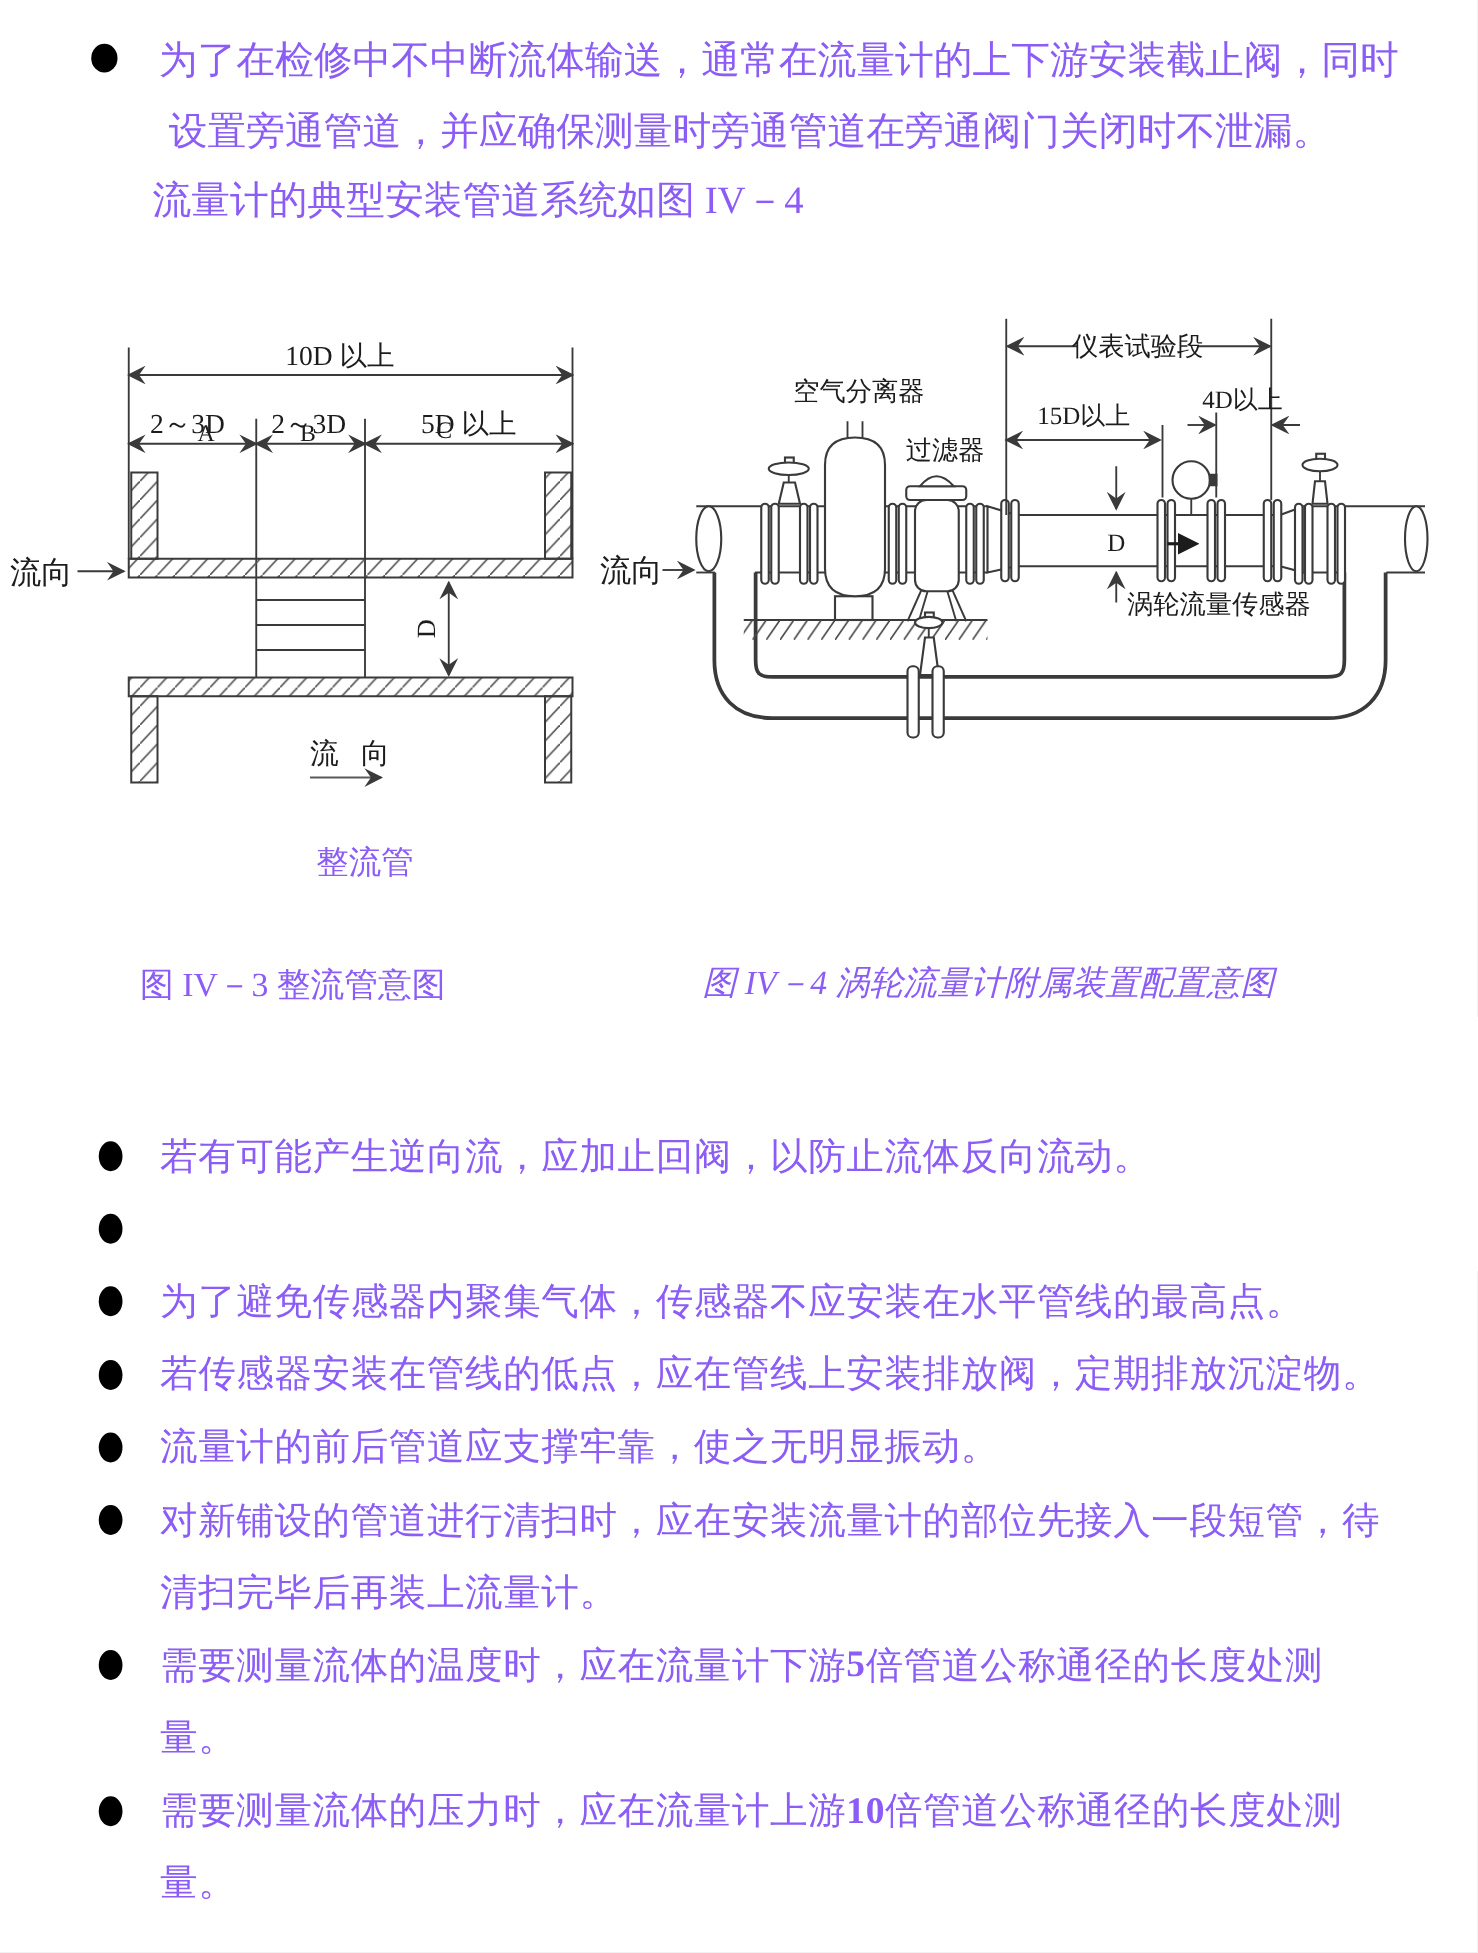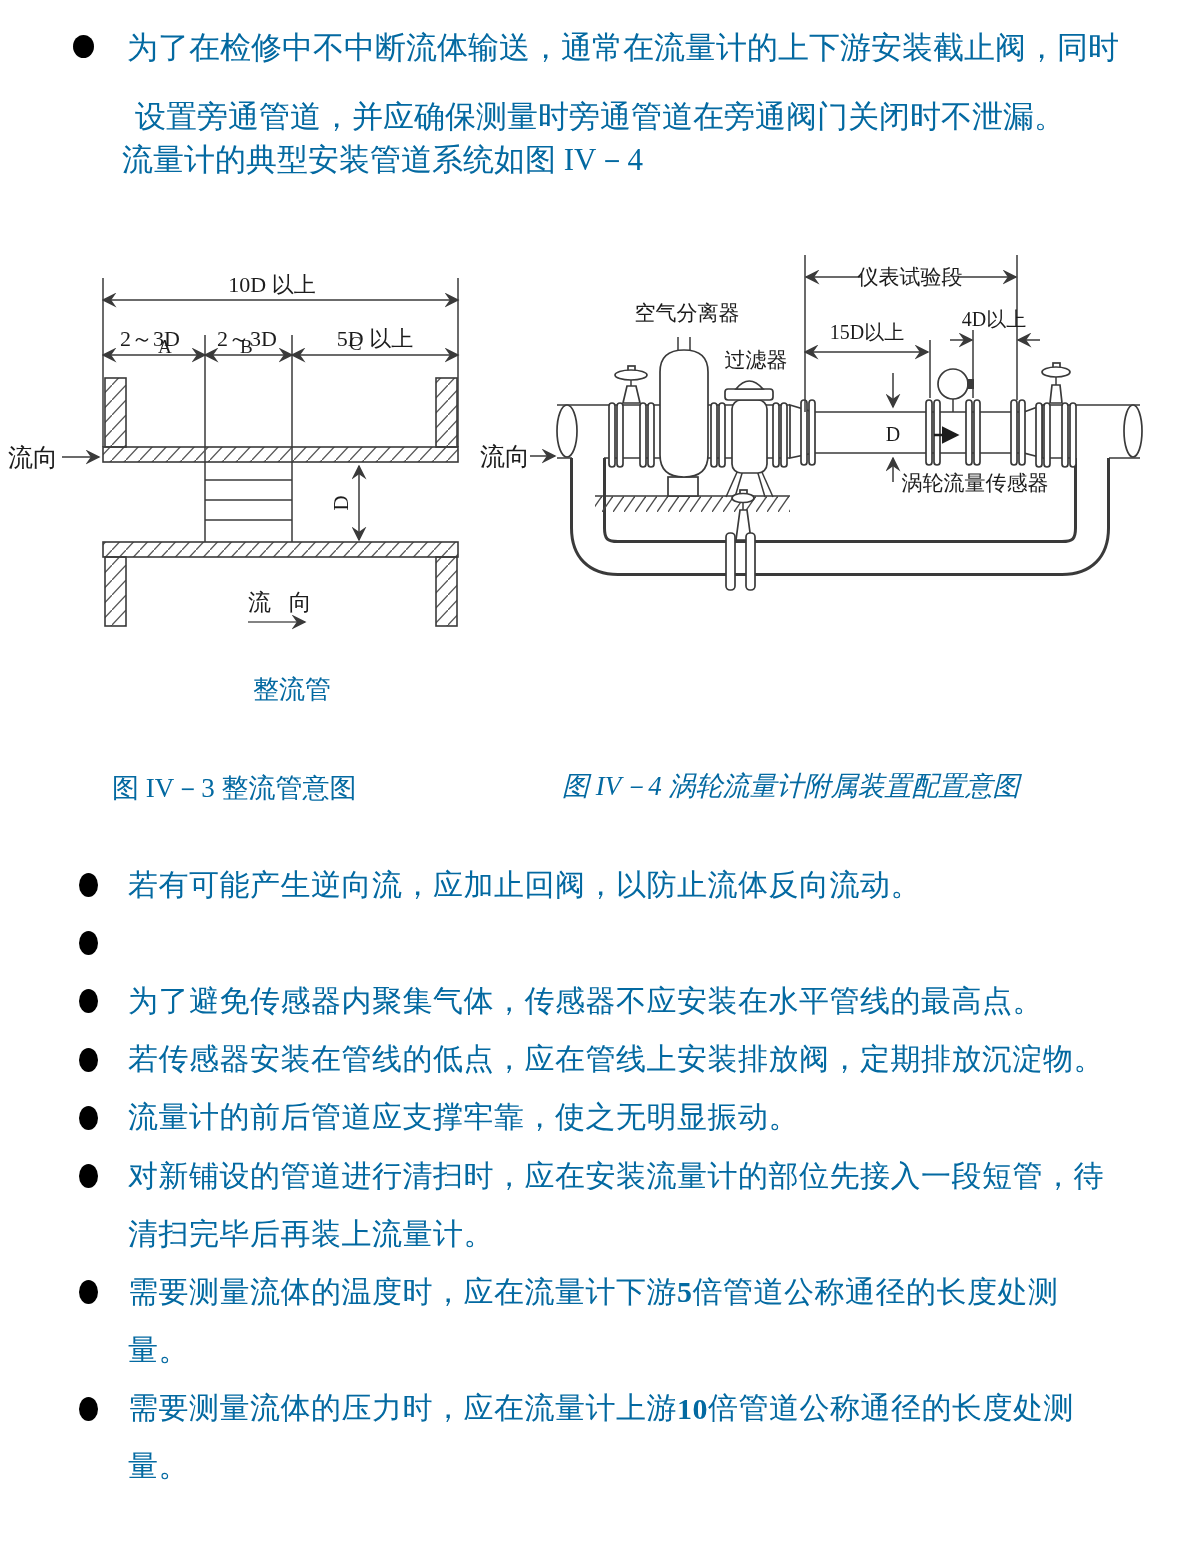--- a/index.html
+++ b/index.html
@@ -1,41 +1,41 @@
 <!DOCTYPE html>
 <html><head>
 <meta charset="utf-8">
 <style>
   html,body{margin:0;padding:0;background:#e8e8e8;}
   .page{position:relative;width:1182px;height:1562px;background:#ffffff;overflow:hidden;
-        font-family:"Liberation Serif","DejaVu Serif",serif;color:#0369a1;}
+        font-family:"Liberation Serif","DejaVu Serif",serif;color:#8b5cf6;}
   .intro-line{position:absolute;font-size:31px;line-height:35px;white-space:nowrap;}
   .round-bullet{position:absolute;width:21px;height:23px;background:#000;border-radius:50%;}
   .fig-label{position:absolute;font-size:26px;white-space:nowrap;}
   .fig-caption{position:absolute;font-size:27px;white-space:nowrap;margin-top:40px;}
-  .list{position:absolute;left:0;top:856px;width:956px;}
+  .list{position:absolute;left:0;top:896px;width:956px;}
   .list-row{position:relative;height:58.2px;display:flex;align-items:center;
             padding-left:128px;font-size:30px;white-space:nowrap;letter-spacing:0.5px;}
   .list-row .bullet{position:absolute;left:79px;top:50%;transform:translateY(-50%);
             width:19px;height:24px;background:#000;border-radius:50%;}
   .list-row b{font-weight:bold;}
   svg{position:absolute;overflow:visible;}
   svg text{font-family:"Liberation Serif","DejaVu Serif",serif;fill:#1c1c1c;}
   .dimtxt{font-size:22px;}
   .thin{stroke:#3a3a3a;stroke-width:1.5;fill:none;}
   .shape{stroke:#3a3a3a;stroke-width:1.7;fill:#ffffff;}
 </style>
 </head>
 <body>
 
 <div class="page">
 
   <div class="round-bullet" style="left:73px;top:35px;"></div>
   <div class="intro-line" style="left:127px;top:30px;">为了在检修中不中断流体输送，通常在流量计的上下游安装截止阀，同时</div>
-  <div class="intro-line" style="left:135px;top:87px;margin-top:12px;">设置旁通管道，并应确保测量时旁通管道在旁通阀门关闭时不泄漏。</div>
+  <div class="intro-line" style="left:135px;top:87px;">设置旁通管道，并应确保测量时旁通管道在旁通阀门关闭时不泄漏。</div>
   <div class="intro-line" style="left:122px;top:142px;">流量计的典型安装管道系统如图 IV－4</div>
 
   <svg style="left:0;top:250px;" width="480" height="460" viewBox="0 0 480 460">
     <defs>
       <marker id="f3ar" viewBox="0 0 10 10" refX="9" refY="5" markerWidth="10" markerHeight="10" orient="auto-start-reverse">
         <path d="M0,0 L10,5 L0,10 L3.5,5 Z" fill="#3a3a3a"></path>
       </marker>
       <pattern id="f3h" patternUnits="userSpaceOnUse" width="14" height="15">
         <line x1="0" y1="15" x2="14" y2="0" stroke="#555" stroke-width="1.3"></line>
       </pattern>

